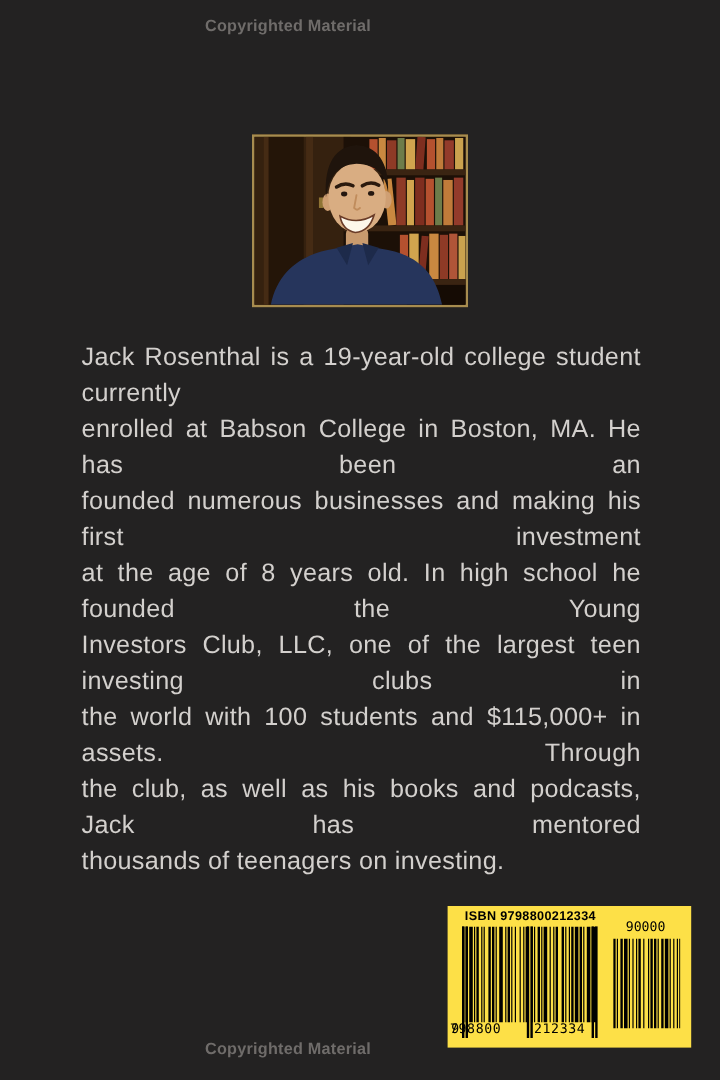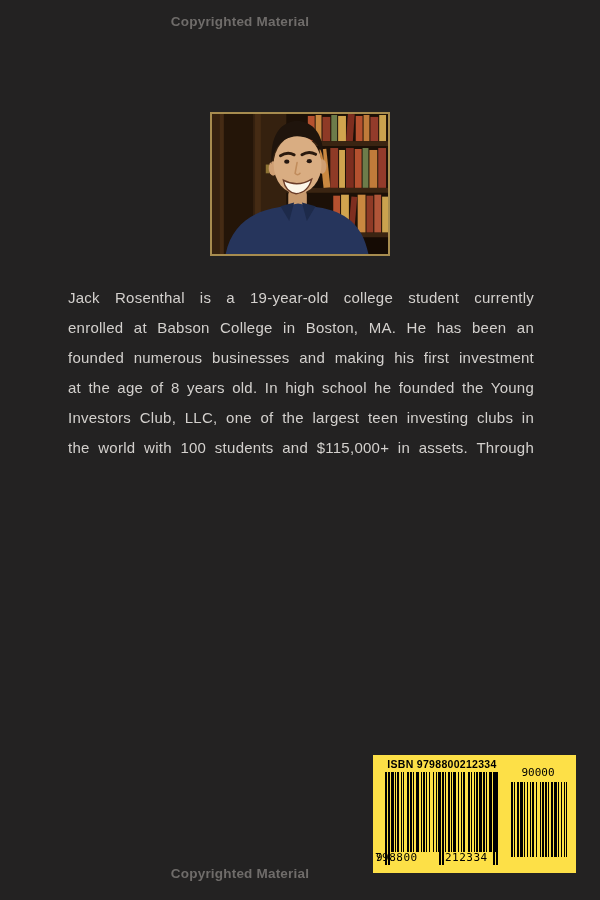--- a/index.html
+++ b/index.html
@@ -23,21 +23,21 @@
   
   .photo-frame{
     position:absolute;left:210px;top:112px;width:180px;height:144px;
     box-sizing:border-box;border:2px solid #a78c4f;background:#2a1a0d;
   }
   .photo-frame svg{display:block;width:100%;height:100%;}
 
   
   .bio{
     position:absolute;left:68px;top:283px;width:466px;
-    color:#d3d0cd;font-size:15px;line-height:30px;letter-spacing:.25px;
+    color:#d3d0cd;font-size:21px;line-height:30px;letter-spacing:.25px;
   }
   .bio .line{
     text-align:justify;
     text-align-last:justify;
   }
   .bio .line.last{text-align-last:left;}
 
   
   .barcode-box{
     position:absolute;left:373px;top:755px;width:203px;height:118px;
@@ -143,20 +143,22 @@
     </svg>
   </div>
 
   <div class="bio">
     <div class="line">Jack Rosenthal is a 19-year-old college student currently</div>
     <div class="line">enrolled at Babson College in Boston, MA. He has been an</div>
     <div class="line">founded numerous businesses and making his first investment</div>
     <div class="line">at the age of 8 years old. In high school he founded the Young</div>
     <div class="line">Investors Club, LLC, one of the largest teen investing clubs in</div>
     <div class="line">the world with 100 students and $115,000+ in assets. Through</div>
+    <div class="line">the club, as well as his books and podcasts, Jack has mentored</div>
+    <div class="line last">thousands of teenagers on investing.</div>
   </div>
 
   <div class="barcode-box">
     <div class="isbn-label">ISBN 9798800212334</div>
 
     <div class="main-bars">
       <svg class="bars" viewBox="0 0 112 80" preserveAspectRatio="none">
         <path d="M0,40 H112" stroke="#000" stroke-width="80" stroke-dasharray="2 1 1 2 3 1 1 1 2 2 1 1 1 3 2 1 2 1 1 2 3 2 1 1 2 1 1 2 1 3 1"></path>
       </svg>
     </div>

